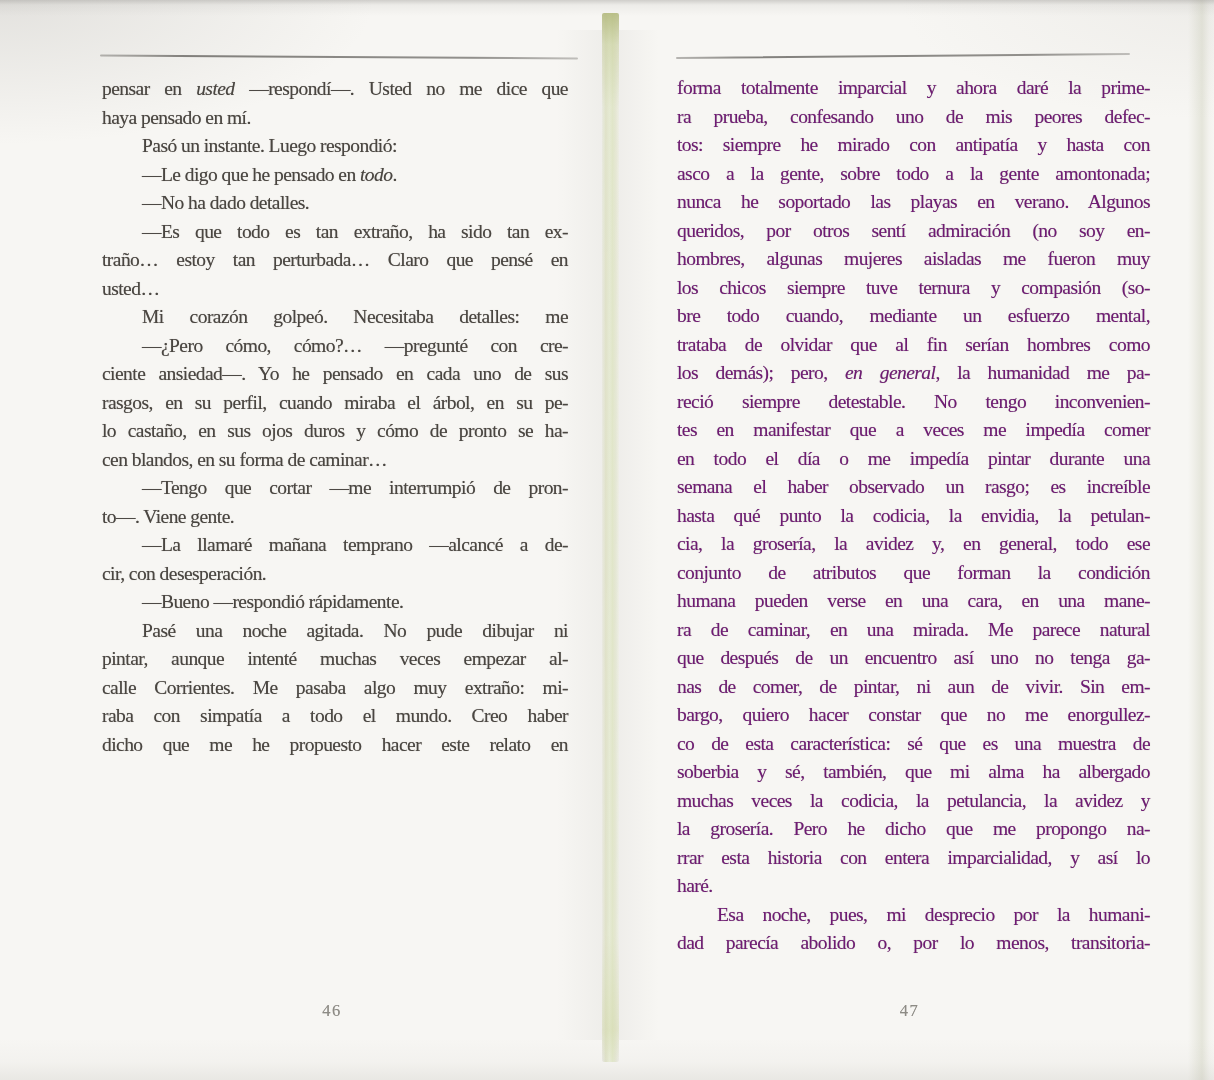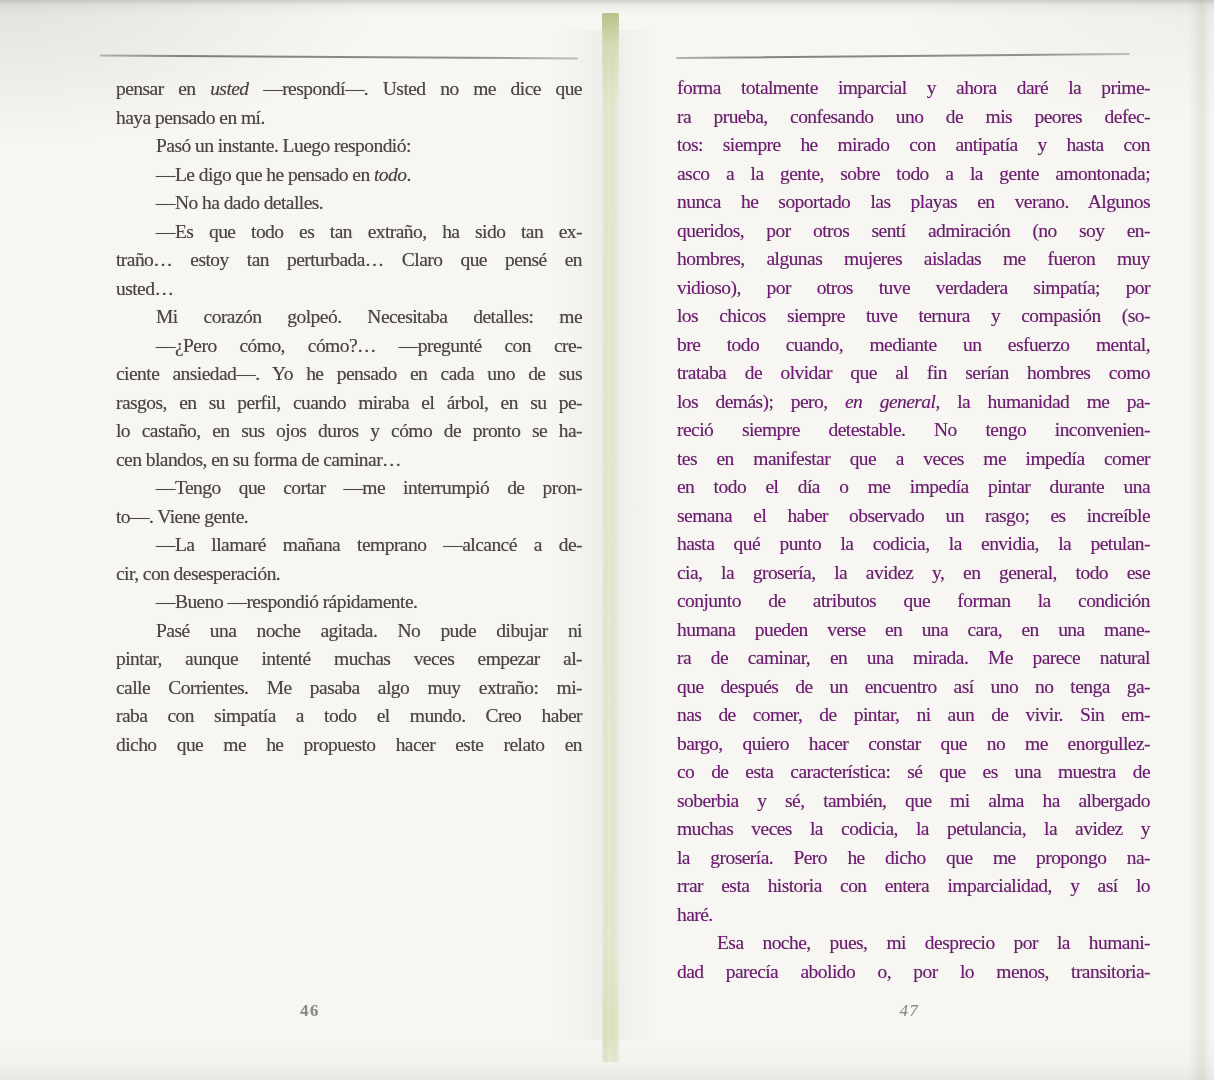--- a/index.html
+++ b/index.html
@@ -57,21 +57,21 @@
 
   
   .textcol {
     position: absolute;
     color: #4a4641;
     font-size: 19.5px;
     line-height: 28.5px;
     letter-spacing: -0.55px;
     text-shadow: 0 0 0.7px rgba(74,70,65,.55);
   }
-  #left-col  { left: 116px; top: 75px; width: 466px; }
+  #left-col  { left: 102px; top: 75px; width: 466px; }
   #right-col { left: 677px; top: 74px; width: 473px; color: #701a75; }
 
   .line {
     white-space: nowrap;
     text-align: justify;
     text-align-last: justify;
   }
   .line.end    { text-align-last: left; }
   .line.indent { text-indent: 40px; }
   .line i { font-style: italic; }
@@ -87,22 +87,22 @@
   .pnum {
     position: absolute;
     top: 1001px;
     text-align: center;
     font-size: 16.5px;
     line-height: 20px;
     color: #8d8b85;
     letter-spacing: 1.5px;
     text-shadow: 0 0 0.6px rgba(141,139,133,.6);
   }
-  #pnum-left  { left: 92px; width: 436px; font-weight: bold; }
-  #pnum-right { left: 677px; width: 465px; font-style: italic; }
+  #pnum-left  { left: 114px; width: 436px; }
+  #pnum-right { left: 677px; width: 465px; }
 </style>
 </head>
 <body>
 
 <div class="bg-overlay"></div>
 <div class="spine-shadow-left"></div>
 <div class="spine-shadow-right"></div>
 <div class="spine"></div>
 
 <div class="rule rule-left"></div>
@@ -141,21 +141,20 @@
 
 <div id="right-col" class="textcol">
   <div>
       <div class="line"><span>forma totalmente imparcial y ahora daré la prime-</span></div>
       <div class="line"><span>ra prueba, confesando uno de mis peores defec-</span></div>
       <div class="line"><span>tos: siempre he mirado con antipatía y hasta con</span></div>
       <div class="line"><span>asco a la gente, sobre todo a la gente amontonada;</span></div>
       <div class="line"><span>nunca he soportado las playas en verano. Algunos</span></div>
       <div class="line"><span>queridos, por otros sentí admiración (no soy en-</span></div>
       <div class="line"><span>hombres, algunas mujeres aisladas me fueron muy</span></div>
-      <div class="line"><span>vidioso), por otros tuve verdadera simpatía; por</span></div>
       <div class="line"><span>los chicos siempre tuve ternura y compasión (so-</span></div>
       <div class="line"><span>bre todo cuando, mediante un esfuerzo mental,</span></div>
       <div class="line"><span>trataba de olvidar que al fin serían hombres como</span></div>
       <div class="line"><span>los demás); pero, </span><i>en general</i><span>, la humanidad me pa-</span></div>
       <div class="line"><span>reció siempre detestable. No tengo inconvenien-</span></div>
       <div class="line"><span>tes en manifestar que a veces me impedía comer</span></div>
       <div class="line"><span>en todo el día o me impedía pintar durante una</span></div>
       <div class="line"><span>semana el haber observado un rasgo; es increíble</span></div>
       <div class="line"><span>hasta qué punto la codicia, la envidia, la petulan-</span></div>
       <div class="line"><span>cia, la grosería, la avidez y, en general, todo ese</span></div>

